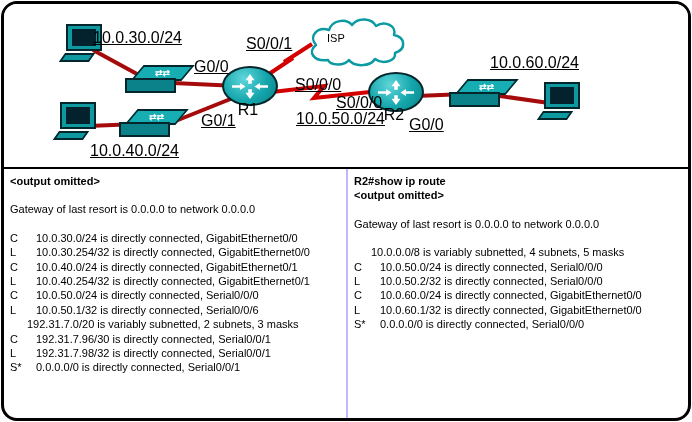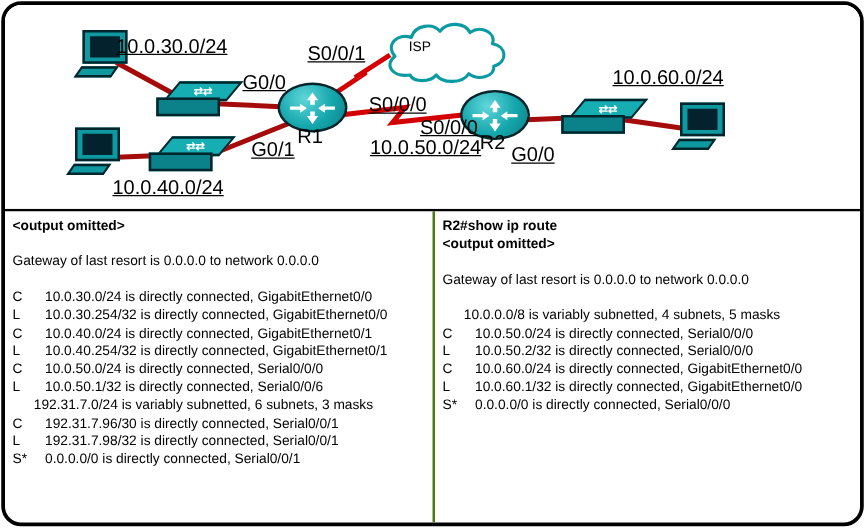--- a/index.html
+++ b/index.html
@@ -40,21 +40,21 @@
           display:flex;align-items:center;justify-content:center;}
 
   
   .cloud{position:absolute;width:108px;height:54px;}
   .cloud-label{position:absolute;left:24px;top:16px;font-size:11px;}
 
   
   .panels{display:flex;border-top:2px solid #000;height:249px;}
   .panel{flex:1 1 50%;box-sizing:border-box;padding:5px 6px;font-size:11px;line-height:14.4px;
          color:#000;overflow:hidden;}
-  .panel.right{border-left:2px solid #4d7c0f;}
+  .panel.right{border-left:2px solid #c4b5fd;}
   .cmdline{font-weight:bold;white-space:nowrap;}
   .gw{margin:14px 0;white-space:nowrap;}
   .line{display:flex;white-space:nowrap;}
   .code{flex:0 0 26px;width:26px;}
   .line.summary{padding-left:17px;}
 </style>
 </head>
 <body>
 
 <div class="frame">
@@ -175,21 +175,21 @@
           </div>
           <div class="line">
             <span class="code">C</span>
             <span class="rtext">10.0.50.0/24 is directly connected, Serial0/0/0</span>
           </div>
           <div class="line">
             <span class="code">L</span>
             <span class="rtext">10.0.50.1/32 is directly connected, Serial0/0/6</span>
           </div>
           <div class="line summary">
-            <span class="rtext">192.31.7.0/24 is variably subnetted, 6 subnets, 3 masks</span>
+            <span class="rtext">192.31.7.0/20 is variably subnetted, 2 subnets, 3 masks</span>
           </div>
           <div class="line">
             <span class="code">C</span>
             <span class="rtext">192.31.7.96/30 is directly connected, Serial0/0/1</span>
           </div>
           <div class="line">
             <span class="code">L</span>
             <span class="rtext">192.31.7.98/32 is directly connected, Serial0/0/1</span>
           </div>
           <div class="line">

